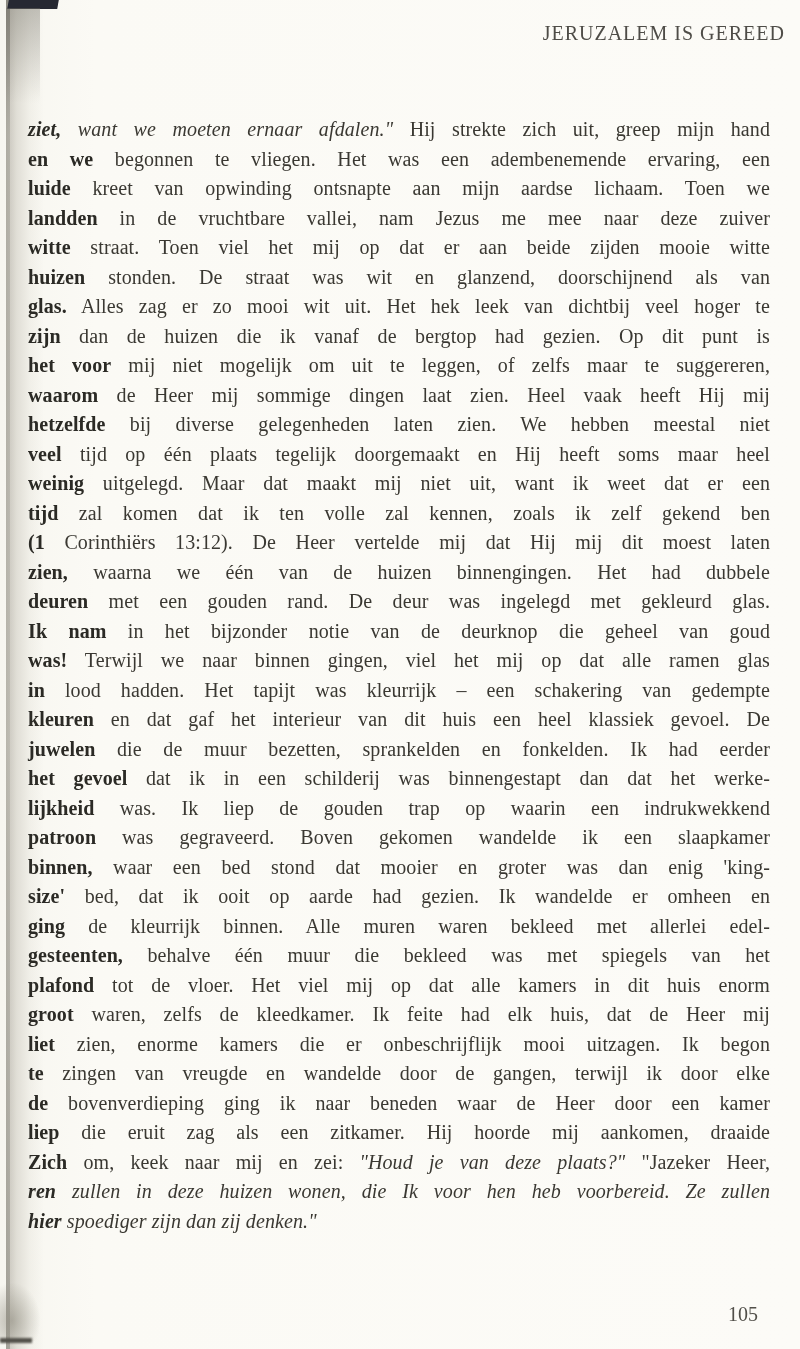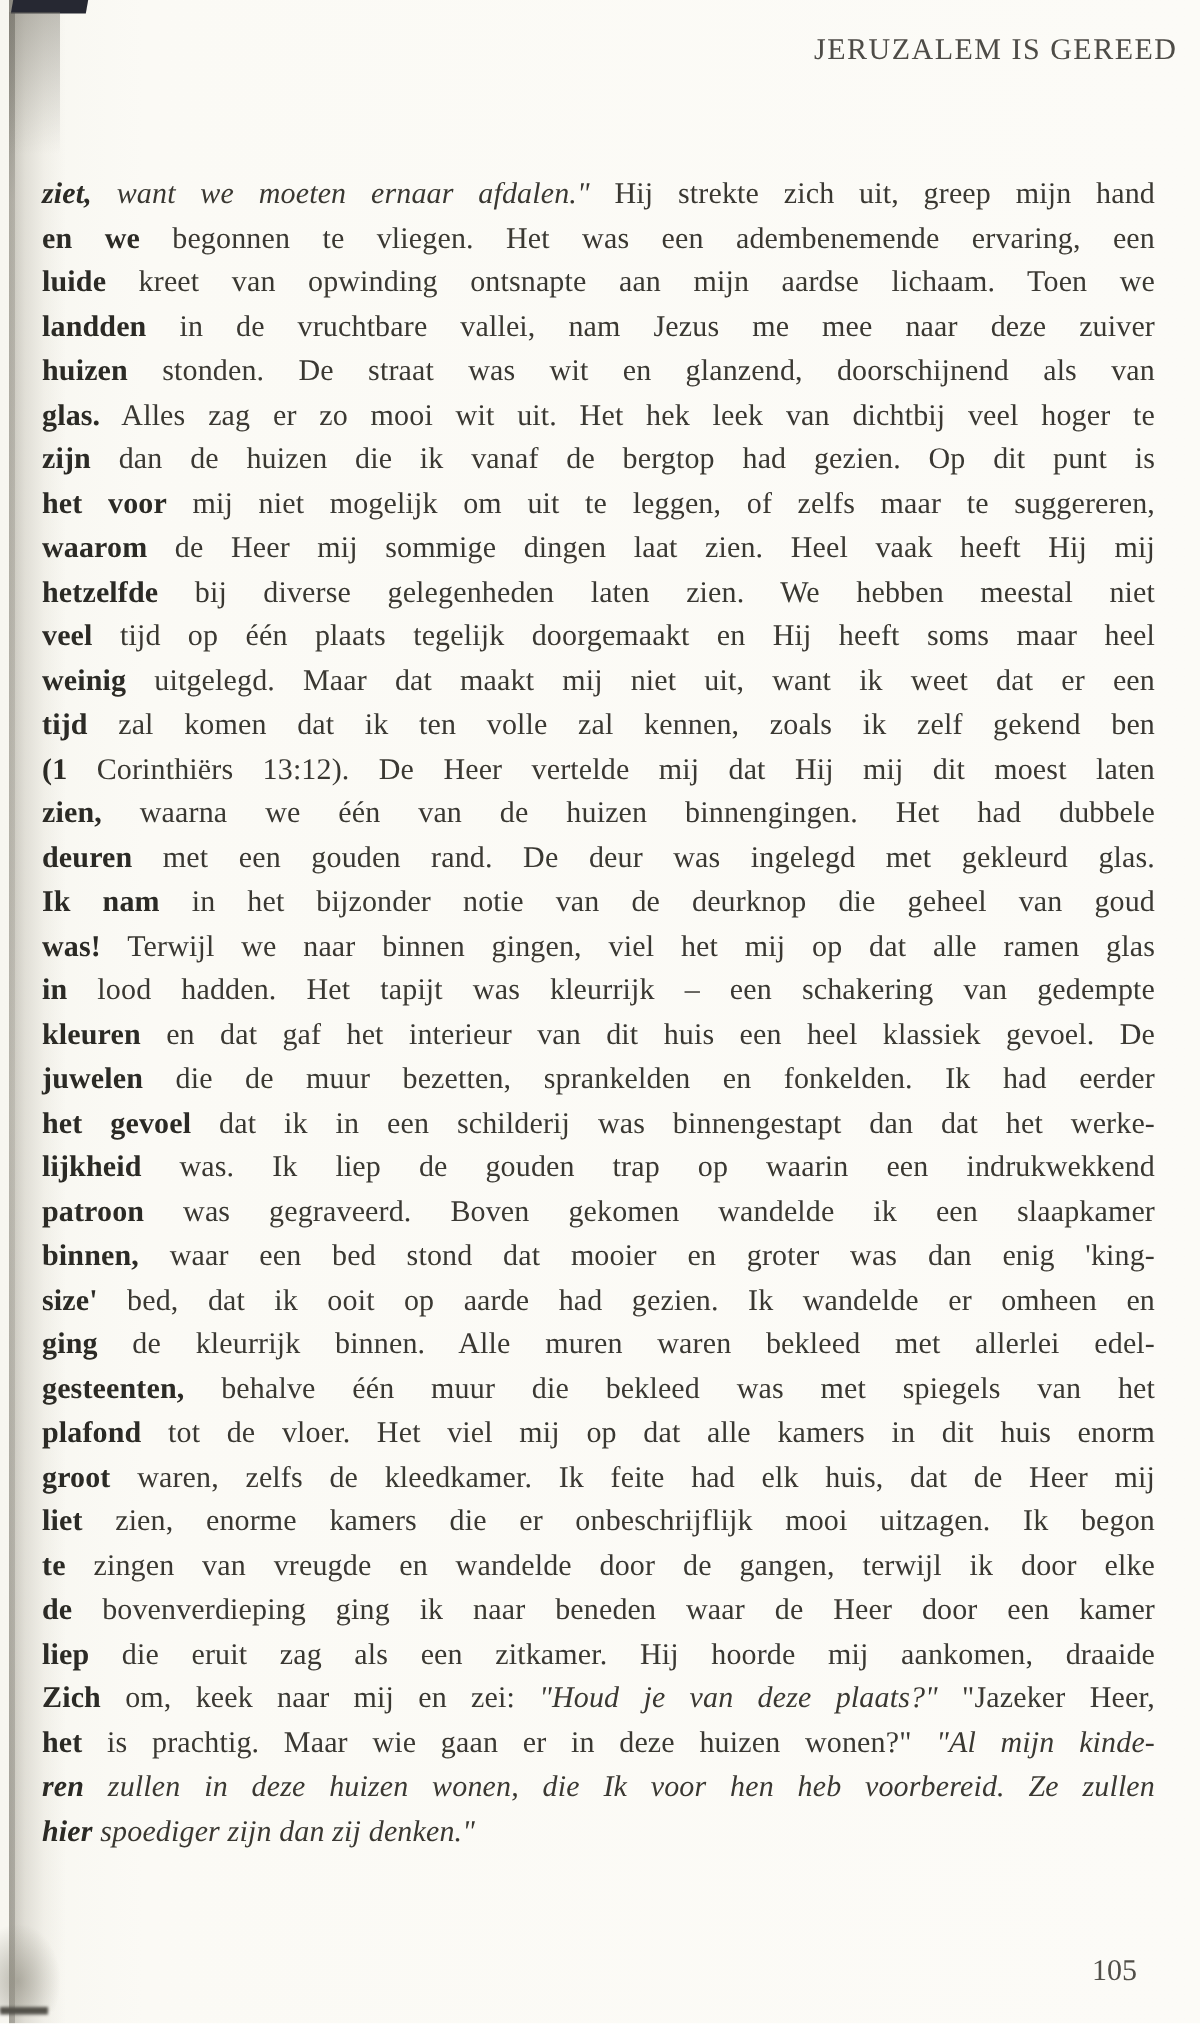--- a/index.html
+++ b/index.html
@@ -100,20 +100,21 @@
   <div class="gutter-blob-bottom"></div>
   <div class="gutter-bottom-line"></div>
 
   <div class="running-header">JERUZALEM IS GEREED</div>
 
   <div class="page-text">
       <div class="line"><span class="b i">ziet,</span><span class="i"> want we moeten ernaar afdalen."</span><span> Hij strekte zich uit, greep mijn hand</span></div>
       <div class="line"><span class="b">en we</span><span> begonnen te vliegen. Het was een adembenemende ervaring, een</span></div>
       <div class="line"><span class="b">luide</span><span> kreet van opwinding ontsnapte aan mijn aardse lichaam. Toen we</span></div>
       <div class="line"><span class="b">landden</span><span> in de vruchtbare vallei, nam Jezus me mee naar deze zuiver</span></div>
+      <div class="line"><span class="b">witte</span><span> straat. Toen viel het mij op dat er aan beide zijden mooie witte</span></div>
       <div class="line"><span class="b">huizen</span><span> stonden. De straat was wit en glanzend, doorschijnend als van</span></div>
       <div class="line"><span class="b">glas.</span><span> Alles zag er zo mooi wit uit. Het hek leek van dichtbij veel hoger te</span></div>
       <div class="line"><span class="b">zijn</span><span> dan de huizen die ik vanaf de bergtop had gezien. Op dit punt is</span></div>
       <div class="line"><span class="b">het voor</span><span> mij niet mogelijk om uit te leggen, of zelfs maar te suggereren,</span></div>
       <div class="line"><span class="b">waarom</span><span> de Heer mij sommige dingen laat zien. Heel vaak heeft Hij mij</span></div>
       <div class="line"><span class="b">hetzelfde</span><span> bij diverse gelegenheden laten zien. We hebben meestal niet</span></div>
       <div class="line"><span class="b">veel</span><span> tijd op één plaats tegelijk doorgemaakt en Hij heeft soms maar heel</span></div>
       <div class="line"><span class="b">weinig</span><span> uitgelegd. Maar dat maakt mij niet uit, want ik weet dat er een</span></div>
       <div class="line"><span class="b">tijd</span><span> zal komen dat ik ten volle zal kennen, zoals ik zelf gekend ben</span></div>
       <div class="line"><span class="b">(1</span><span> Corinthiërs 13:12). De Heer vertelde mij dat Hij mij dit moest laten</span></div>
@@ -131,19 +132,18 @@
       <div class="line"><span class="b">size'</span><span> bed, dat ik ooit op aarde had gezien. Ik wandelde er omheen en</span></div>
       <div class="line"><span class="b">ging</span><span> de kleurrijk binnen. Alle muren waren bekleed met allerlei edel-</span></div>
       <div class="line"><span class="b">gesteenten,</span><span> behalve één muur die bekleed was met spiegels van het</span></div>
       <div class="line"><span class="b">plafond</span><span> tot de vloer. Het viel mij op dat alle kamers in dit huis enorm</span></div>
       <div class="line"><span class="b">groot</span><span> waren, zelfs de kleedkamer. Ik feite had elk huis, dat de Heer mij</span></div>
       <div class="line"><span class="b">liet</span><span> zien, enorme kamers die er onbeschrijflijk mooi uitzagen. Ik begon</span></div>
       <div class="line"><span class="b">te</span><span> zingen van vreugde en wandelde door de gangen, terwijl ik door elke</span></div>
       <div class="line"><span class="b">de</span><span> bovenverdieping ging ik naar beneden waar de Heer door een kamer</span></div>
       <div class="line"><span class="b">liep</span><span> die eruit zag als een zitkamer. Hij hoorde mij aankomen, draaide</span></div>
       <div class="line"><span class="b">Zich</span><span> om, keek naar mij en zei: </span><span class="i">"Houd je van deze plaats?"</span><span> "Jazeker Heer,</span></div>
-      <div class="line"><span class="b">het</span><span> is prachtig. Maar wie gaan er in deze huizen wonen?" </span><span class="i">"Al mijn kinde-</span></div>
       <div class="line"><span class="b i">ren</span><span class="i"> zullen in deze huizen wonen, die Ik voor hen heb voorbereid. Ze zullen</span></div>
       <div class="line last"><span class="b i">hier</span><span class="i"> spoediger zijn dan zij denken."</span></div>
     </div>
 
   <div class="page-number">105</div>
 </div>
 
 </body></html>

